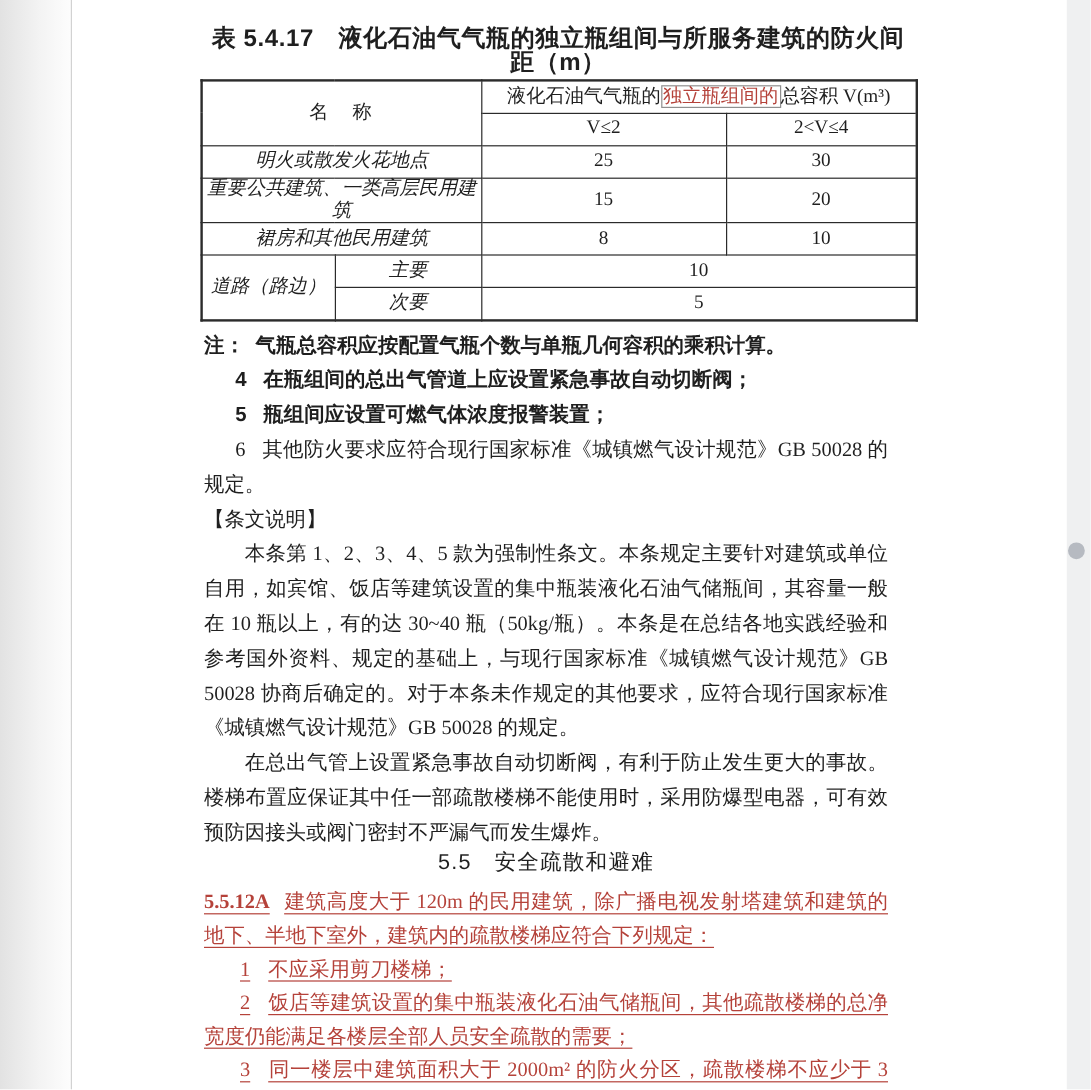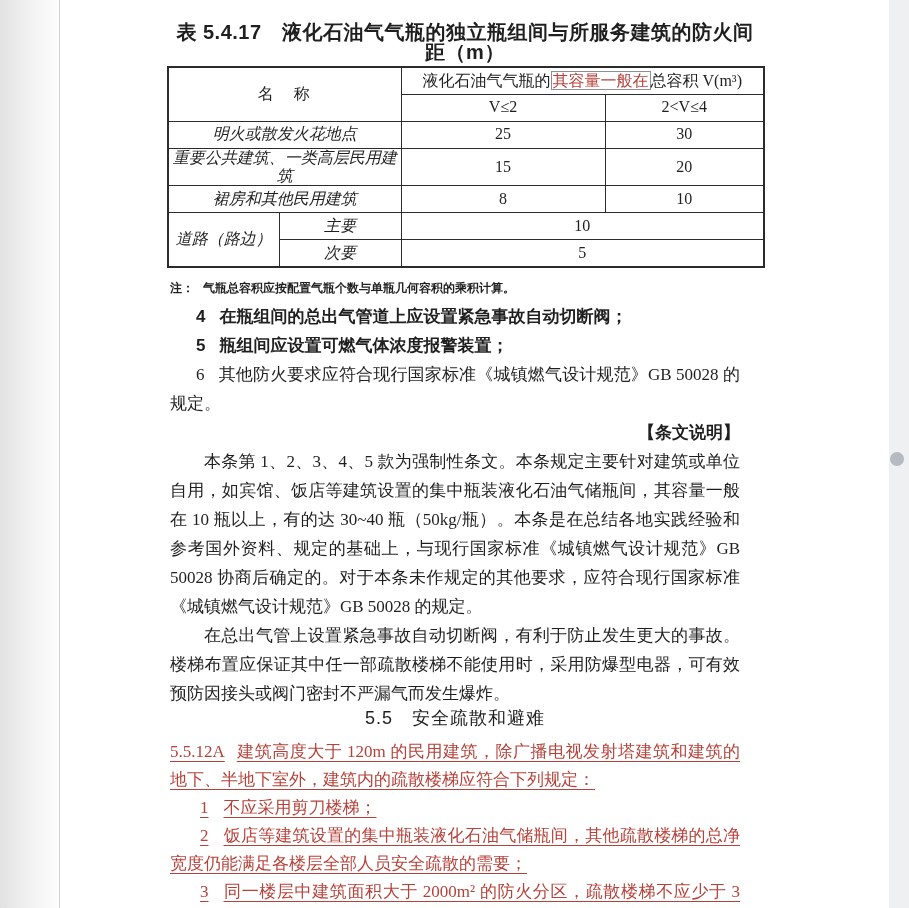--- a/index.html
+++ b/index.html
@@ -56,32 +56,32 @@
   td.name-hd { letter-spacing: 2px; }
   .hl {
     color: var(--accent_red, #b5423a);
     border: 1px solid #8f8f8f;
     padding: 0 1px;
   }
   .note {
     margin-top: 12px;
     text-align: left;
     font-family: "Liberation Sans", "DejaVu Sans", sans-serif;
-    font-weight: bold; font-size: 12px;
+    font-weight: bold; font-size: 17px;
     line-height: 16px;
   }
   .note .note-txt { margin-left: 9px; }
   .body-text { margin-top: 6px; line-height: 29px; }
   .clause { text-indent: 26px; }
   .clause .num { margin-right: 14px; }
   .b-sans { font-family: "Liberation Sans", "DejaVu Sans", sans-serif; font-weight: bold; }
   .expl-label {
     font-family: "Liberation Sans", "DejaVu Sans", sans-serif;
-    font-weight: bold;
-    text-align: right;
+    font-weight: normal;
+    text-align: left;
   }
   .para { text-indent: 34px; }
   .section-heading {
     margin-top: -3px;
     line-height: 27px;
     text-align: center;
     font-family: "Liberation Sans", "DejaVu Sans", sans-serif;
     font-weight: normal; font-size: 18px;
     letter-spacing: 1px;
   }
@@ -89,21 +89,21 @@
     margin-top: 6px;
     line-height: 28px;
     color: var(--accent_red, #b5423a);
   }
   .amend .u-line {
     text-decoration: underline;
     text-underline-offset: 4px;
     text-decoration-thickness: 1px;
   }
   .amend-intro { text-indent: 0; }
-  .amend-num { font-weight: normal; margin-right: 12px; }
+  .amend-num { font-weight: bold; margin-right: 12px; }
   .amend-item { text-indent: 30px; }
   .amend-item .num { margin-right: 15px; }
 </style>
 </head>
 <body>
 
 <div class="left-shade"></div>
 <div class="right-rail"></div>
 <div class="scroll-dot"></div>
 
@@ -114,21 +114,21 @@
   <table class="spacing">
     <colgroup>
       <col style="width:111px">
         <col style="width:122px">
         <col style="width:204px">
         <col style="width:159px">
     </colgroup>
     <tbody>
       <tr>
         <td colspan="2" rowspan="2" class="name-hd" style="height:28px;">名　称</td>
-        <td colspan="2"><span>液化石油气气瓶的</span><span class="hl">其容量一般在</span><span>总容积 V(m³)</span></td>
+        <td colspan="2"><span>液化石油气气瓶的</span><span class="hl">独立瓶组间的</span><span>总容积 V(m³)</span></td>
       </tr>
       <tr>
         <td>V≤2</td>
         <td>2&lt;V≤4</td>
       </tr>
       <tr>
         <td colspan="2" class="lbl">明火或散发火花地点</td>
         <td>25</td>
         <td>30</td>
       </tr>

